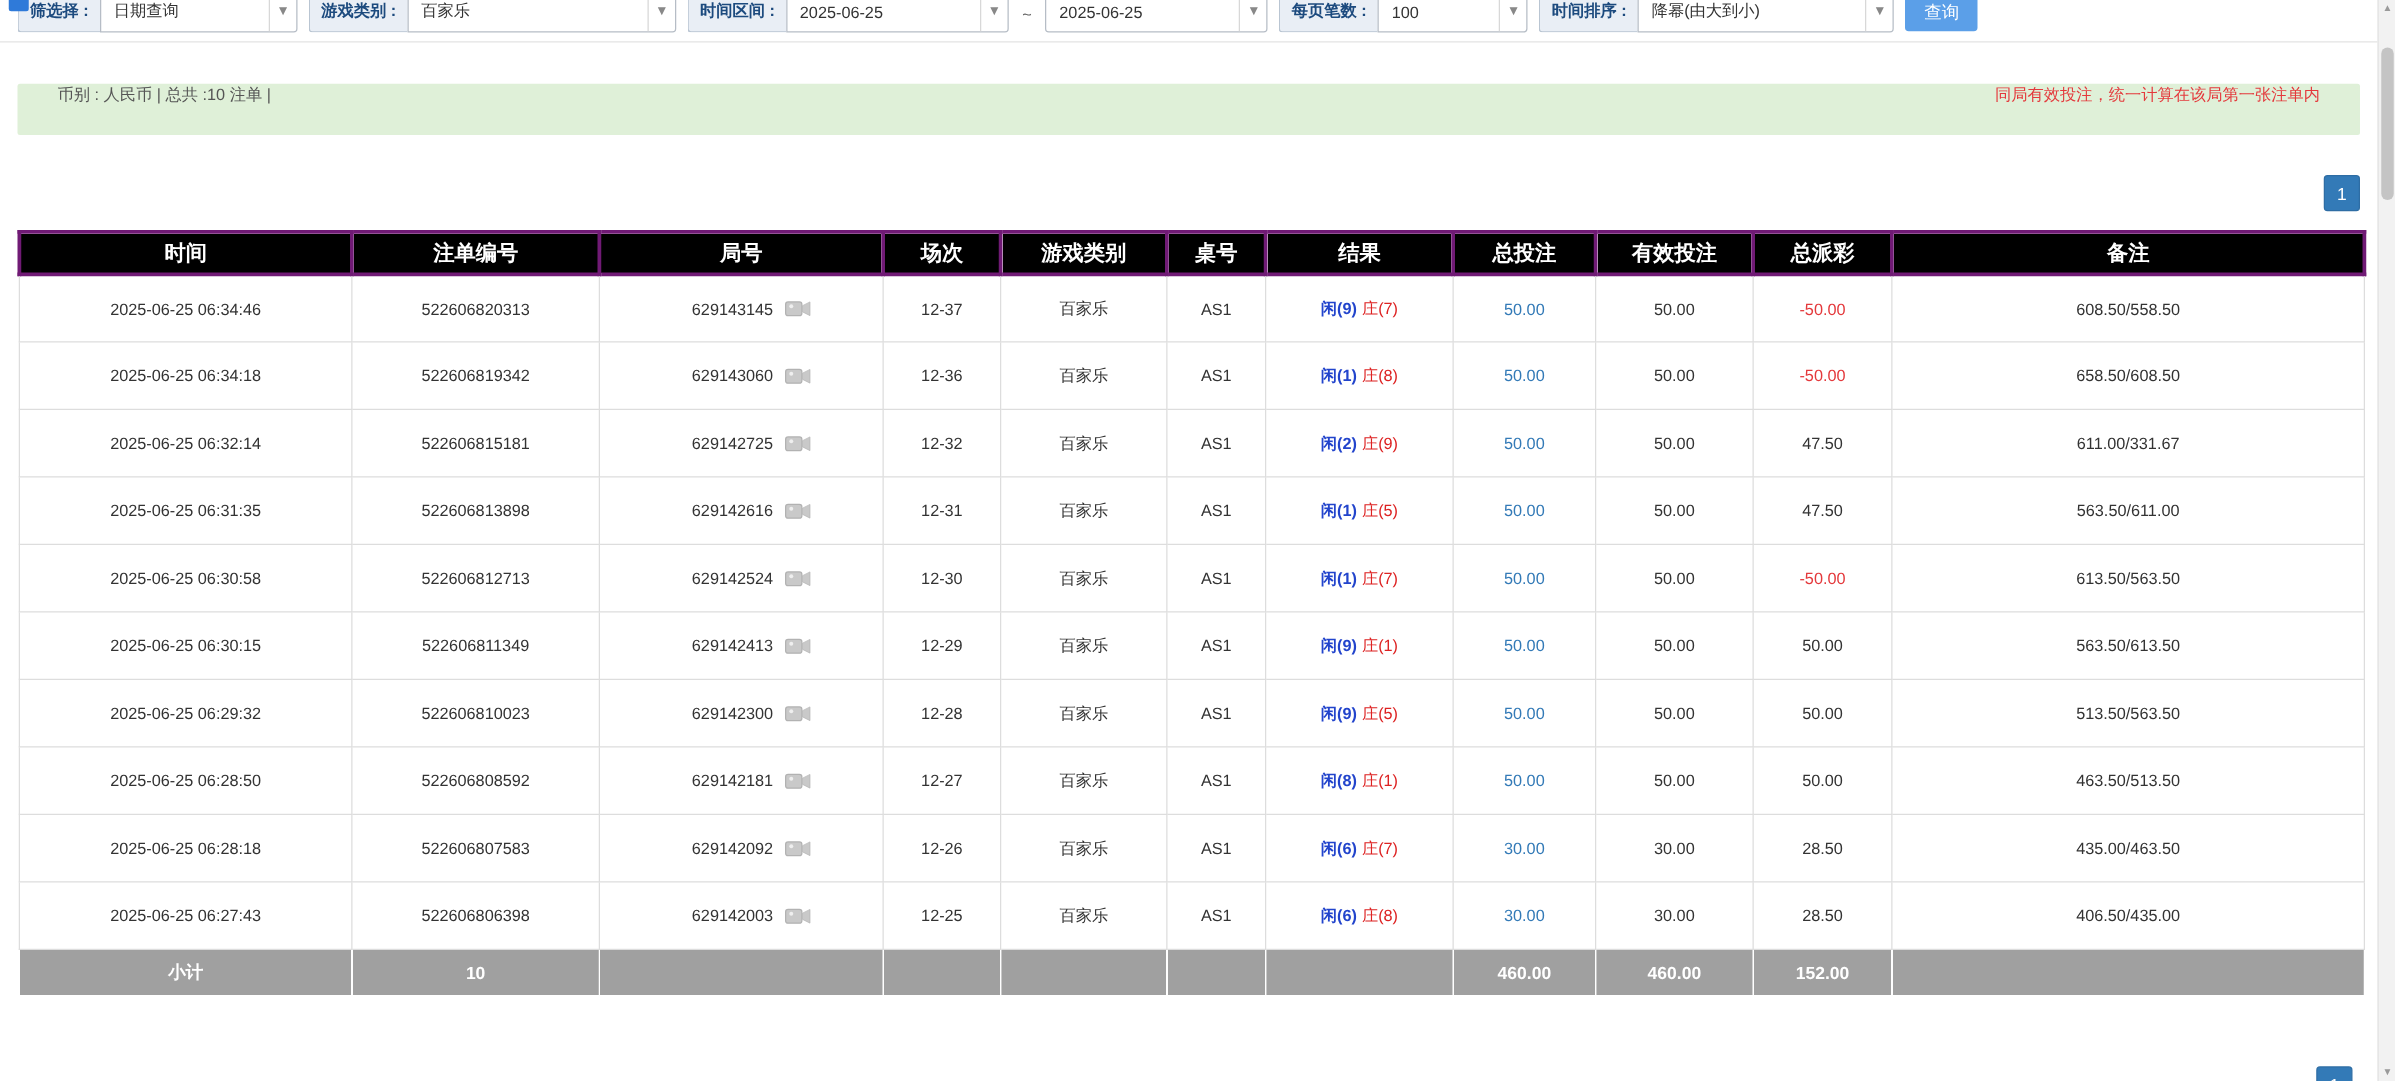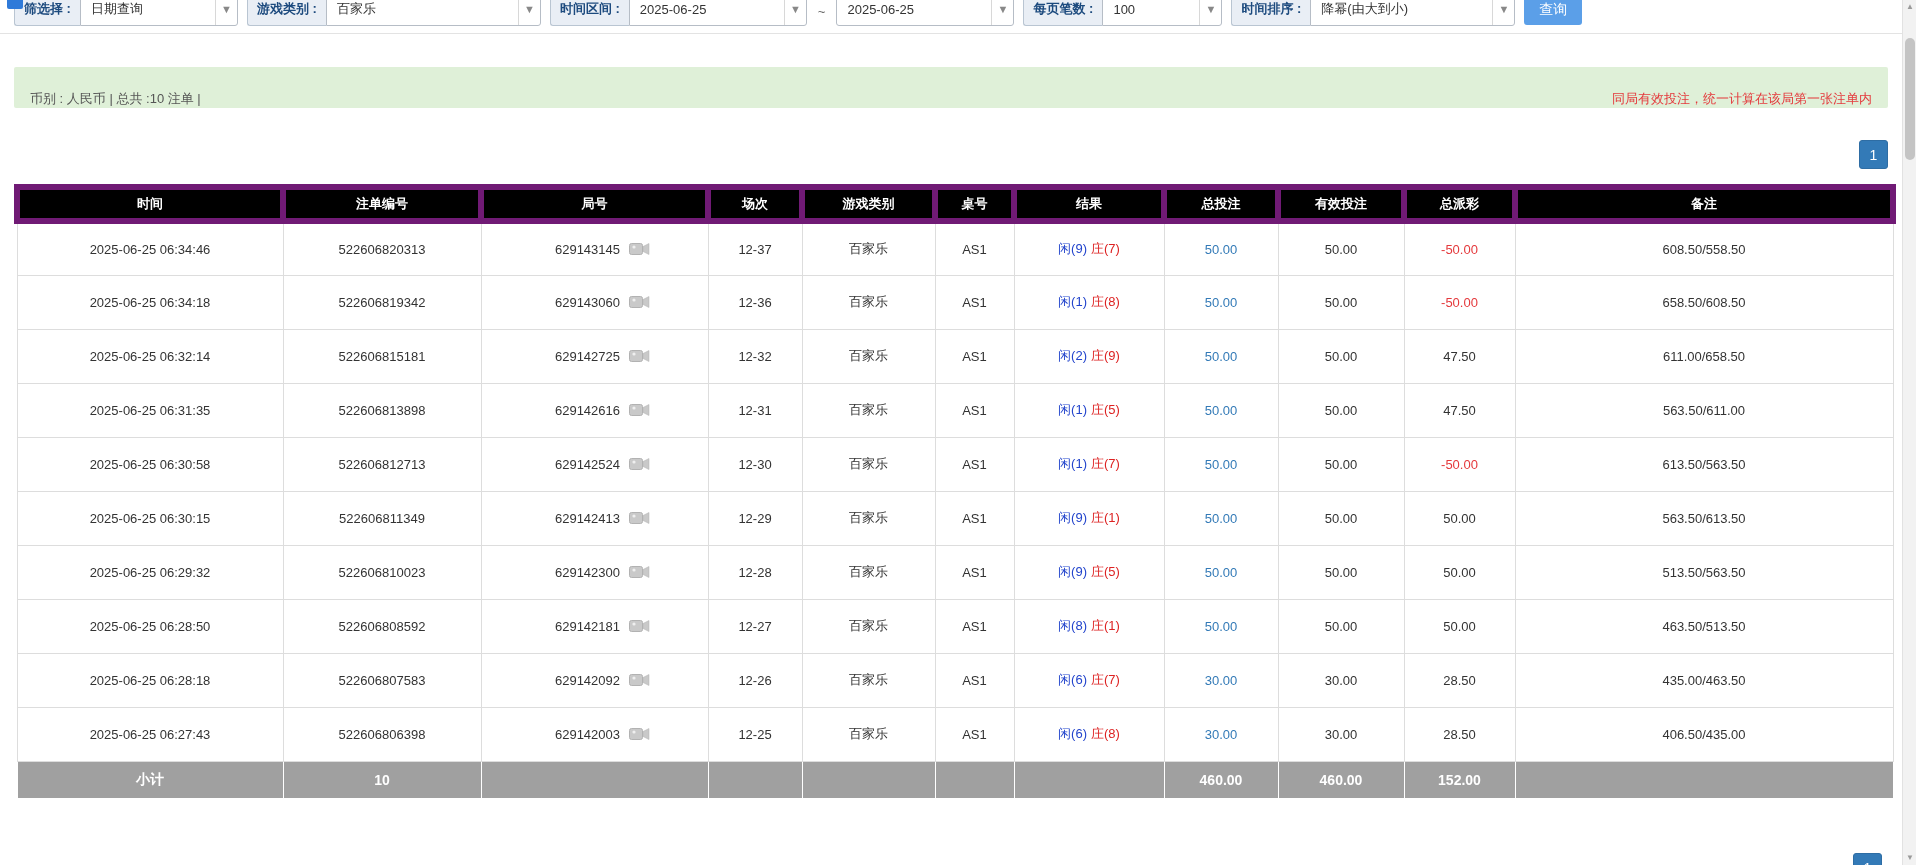--- a/index.html
+++ b/index.html
@@ -78,23 +78,23 @@
     background: #2f7ad9;
     border-radius: 0 0 2px 2px;
   }
 
   
   .info-bar {
     margin: 33px 14px 0 14px;
     height: 41px;
     background: var(--info-bar-bg, #dff0d8);
     display: flex;
-    align-items: flex-end;
+    align-items: flex-start;
     justify-content: space-between;
-    padding: 0 16px;
+    padding: 0 32px;
     border-radius: 2px;
   }
   .info-left { color: #555; }
   .info-right { color: var(--negative-red, #e4393c); }
 
   
   .pagination-row {
     display: flex;
     justify-content: flex-end;
     margin: 32px 14px 15px 14px;
@@ -125,41 +125,41 @@
   table.bets th, table.bets td {
     overflow: hidden;
     text-align: center;
     vertical-align: middle;
   }
   table.bets thead th {
     background: var(--header-bg, #000);
     color: #fff;
     font-weight: bold;
     height: 34px;
-    border: 6px solid #701a75;
-    font-size: 13px;
+    border: 3px solid #701a75;
+    font-size: 17px;
   }
   table.bets tbody td {
     height: 54px;
     background: #fff;
     border: 1px solid #ddd;
     font-size: 13px;
   }
   table.bets tfoot td {
     background: var(--footer-bg, #a0a0a0);
     color: #fff;
     font-weight: bold;
     height: 37px;
     border: 1px solid #fff;
     font-size: 14px;
   }
   .round-wrap { display: flex; align-items: center; justify-content: center; gap: 9px; padding-left: 16px; }
   .video-icon { display: inline-flex; cursor: pointer; }
   .bet-link { color: var(--link-blue, #337ab7); cursor: pointer; }
-  .player { color: var(--player-blue, #2244cc); }
+  .player { color: var(--player-blue, #2244cc); font-weight: bold; }
   .banker { color: var(--banker-red, #dd2222); margin-left: 4px; }
   .neg { color: var(--negative-red, #e4393c); }
 
   
   .scrollbar {
     position: absolute;
     right: 0; top: 0;
     width: 14px; height: 865px;
     background: #f2f2f2;
     border-left: 1px solid #e2e2e2;
@@ -344,21 +344,21 @@
                 </span>
               </span>
             </td>
             <td>12-32</td>
             <td>百家乐</td>
             <td>AS1</td>
             <td><span class="player">闲(2)</span><span class="banker">庄(9)</span></td>
             <td><span class="bet-link">50.00</span></td>
             <td>50.00</td>
             <td>47.50</td>
-            <td>611.00/658.50</td>
+            <td>611.00/331.67</td>
           </tr>
           <tr>
             <td>2025-06-25 06:31:35</td>
             <td>522606813898</td>
             <td>
               <span class="round-wrap">
                 <span>629142616</span>
                 <span class="video-icon">
                   <svg width="21" height="16" viewBox="0 0 21 16">
                     <rect x="0.5" y="2.5" width="13" height="11" rx="2" fill="#c9c9c9" stroke="#b2b2b2"></rect>

